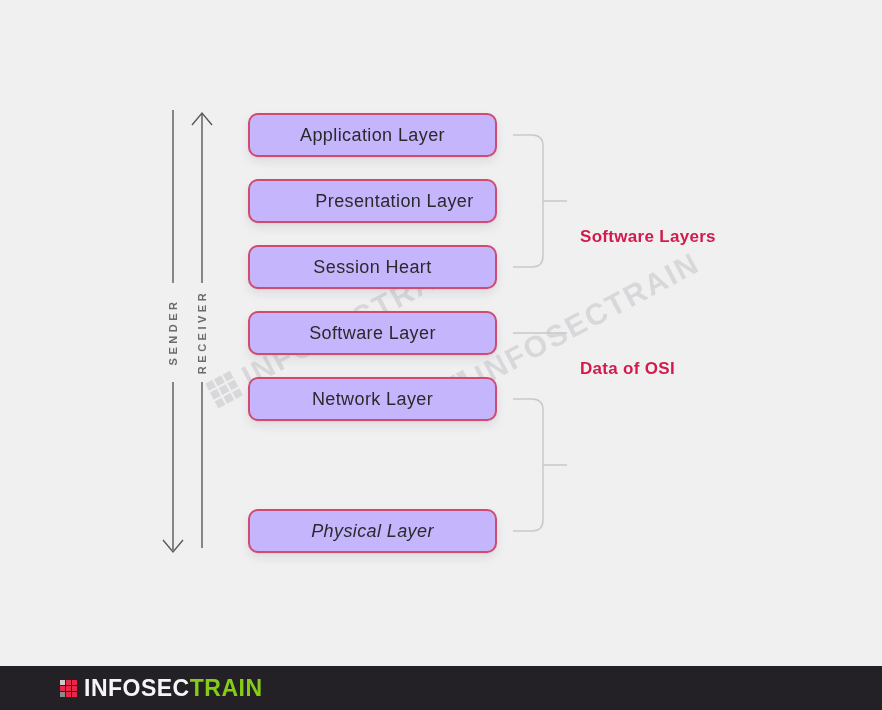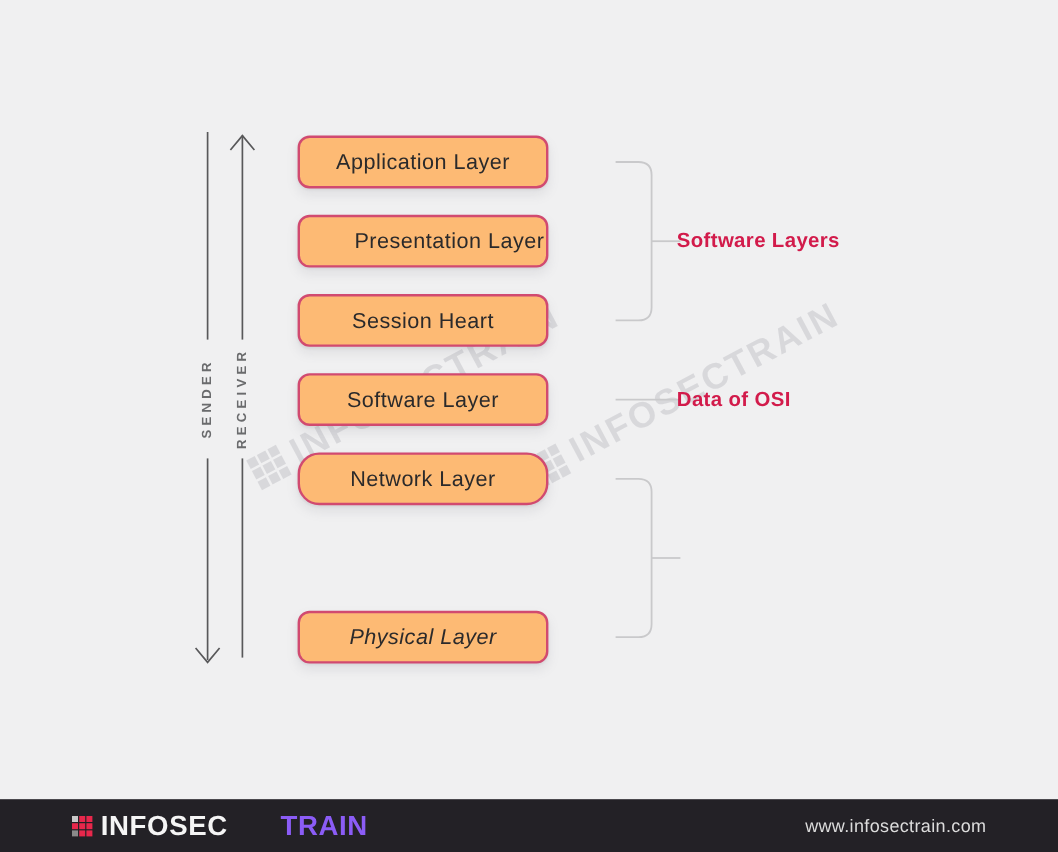--- a/index.html
+++ b/index.html
@@ -19,35 +19,36 @@
     transform:rotate(-28deg);
     color:#b9b9bf;opacity:.42;
     font-size:30px;font-weight:600;letter-spacing:2px;
     pointer-events:none;white-space:nowrap;
   }
   .wm-grid{display:grid;grid-template-columns:repeat(3,8px);grid-template-rows:repeat(3,8px);gap:2px;}
   .wm-grid span{background:#b9b9bf;display:block;}
 
   
   .layer-box{
-    position:absolute;left:248px;width:209px;height:44px;
-    background:#fdba74;
+    position:absolute;left:248px;width:249px;height:44px;
+    background:#c4b5fd;
     border:2px solid #d14a70;
     border-radius:10px;
     box-sizing:border-box;
     display:flex;align-items:center;justify-content:center;
     font-size:18px;font-weight:500;color:#2b2a2b;letter-spacing:.4px;
     box-shadow:0 5px 10px rgba(110,110,125,.14), 0 1px 2px rgba(0,0,0,.05);
   }
 
   
   .group-label{
-    position:absolute;left:564px;
+    position:absolute;left:580px;
     font-size:17px;font-weight:700;color:#d21b4b;letter-spacing:.3px;
     white-space:nowrap;
+    margin-top:36px;
   }
 
   
   .vlabel{
     position:absolute;width:100px;height:14px;line-height:14px;
     text-align:center;
     transform:rotate(-90deg);transform-origin:center;
     font-size:11px;font-weight:600;color:#6a6b6d;letter-spacing:3.5px;
     white-space:nowrap;
   }
@@ -60,21 +61,21 @@
     background:#232126;
     display:flex;align-items:center;justify-content:space-between;
     padding:0 60px;box-sizing:border-box;
   }
   .brand{display:flex;align-items:center;gap:7px;}
   .brand-grid{display:grid;grid-template-columns:repeat(3,5px);grid-template-rows:repeat(3,5px);gap:1px;}
   .brand-grid span{display:block;background:#e8274b;}
   .brand-grid span.g1{background:#c9c9c9;}
   .brand-grid span.g2{background:#8a8a8a;}
   .brand-text{font-size:23px;font-weight:700;letter-spacing:.5px;color:#f5f5f5;line-height:1;}
-  .brand-text .train{color:#8b5cf6;font-weight:600;margin-left:44px;}
+  .brand-text .train{color:#84cc16;font-weight:600;}
   .site-url{font-size:15px;color:#dcdcdc;letter-spacing:.3px;}
 </style>
 </head>
 <body>
 
 <div class="stage">
 
   <div class="watermark" style="left:195px;top:312px;">
     <span class="wm-grid">
       <span></span>
@@ -115,21 +116,21 @@
     <line x1="47" y1="282" x2="47" y2="448" stroke="#58585a" stroke-width="1.4"></line>
   </svg>
 
   <div class="vlabel" style="left:123px;top:325px;">SENDER</div>
   <div class="vlabel" style="left:152px;top:325px;">RECEIVER</div>
 
   <div class="layer-box" style="top:113px;">Application Layer</div>
   <div class="layer-box" style="top:179px;padding-left:44px;">Presentation Layer</div>
   <div class="layer-box" style="top:245px;">Session Heart</div>
   <div class="layer-box" style="top:311px;">Software Layer</div>
-  <div class="layer-box" style="top:377px;border-radius:18px;">Network Layer</div>
+  <div class="layer-box" style="top:377px;">Network Layer</div>
   <div class="layer-box" style="top:509px;font-style:italic;">Physical Layer</div>
 
   <svg style="left:505px;top:120px;" width="80" height="420" viewBox="0 0 80 420" fill="none">
 
     <path d="M8 15 H27 Q38 15 38 26 V136 Q38 147 27 147 H8" stroke="#c9c9cb" stroke-width="1.5" fill="none"></path>
     <line x1="38" y1="81" x2="62" y2="81" stroke="#c9c9cb" stroke-width="1.5"></line>
 
     <line x1="8" y1="213" x2="62" y2="213" stroke="#c9c9cb" stroke-width="1.5"></line>
 
     <path d="M8 279 H27 Q38 279 38 290 V400 Q38 411 27 411 H8" stroke="#c9c9cb" stroke-width="1.5" fill="none"></path>
@@ -149,14 +150,13 @@
         <span></span>
       <span></span>
         <span></span>
         <span></span>
       <span class="g2"></span>
         <span></span>
         <span></span>
     </span>
     <span class="brand-text"><span>INFOSEC</span><span class="train">TRAIN</span></span>
   </div>
-  <div class="site-url">www.infosectrain.com</div>
 </div>
 
 </body></html>

